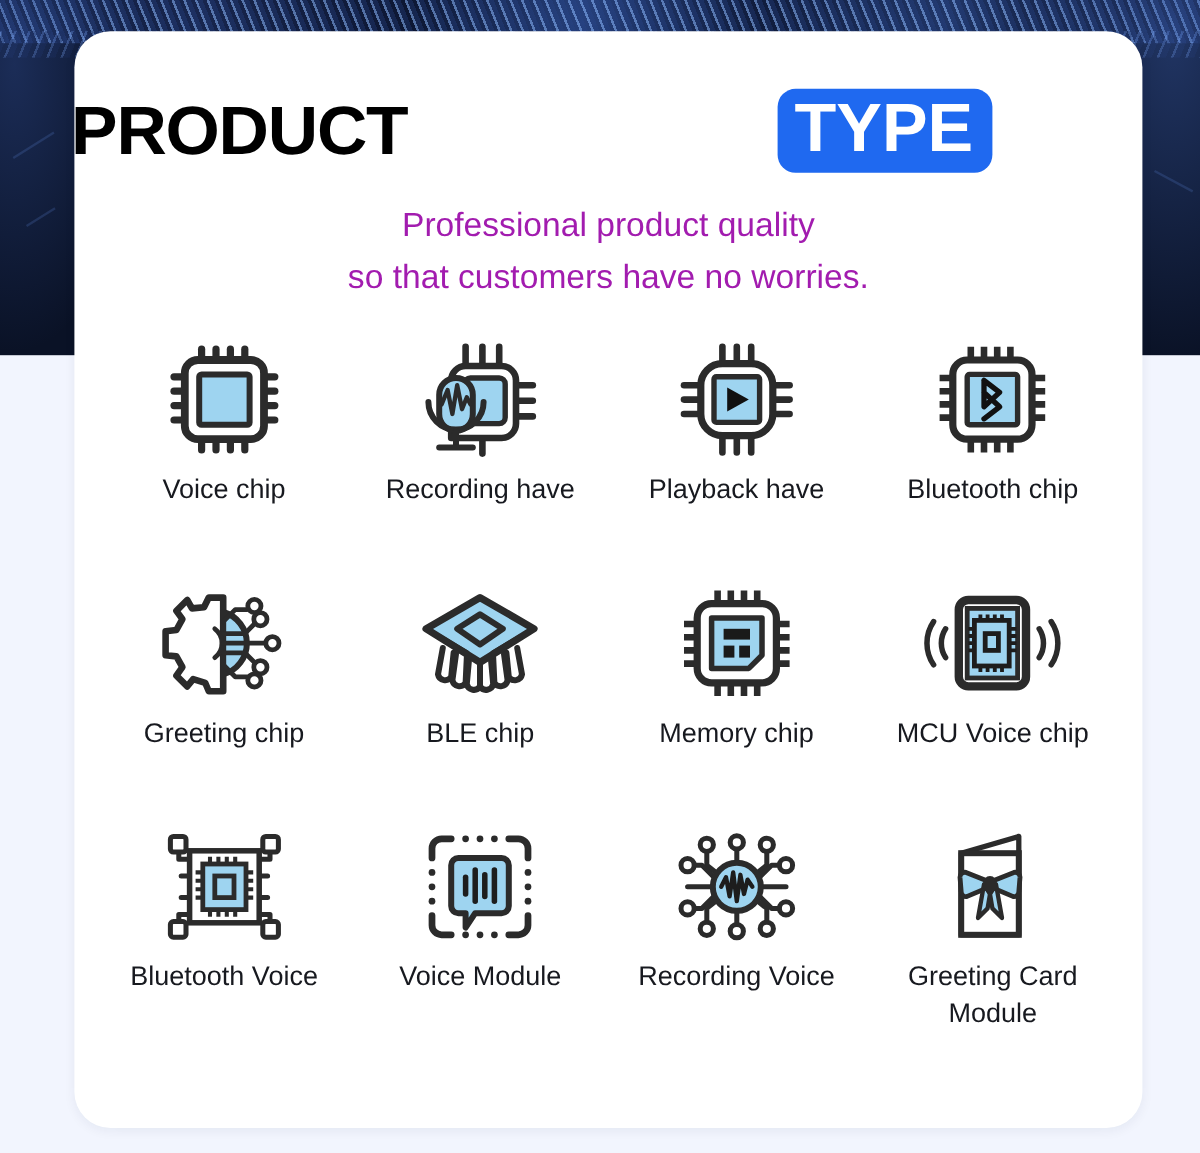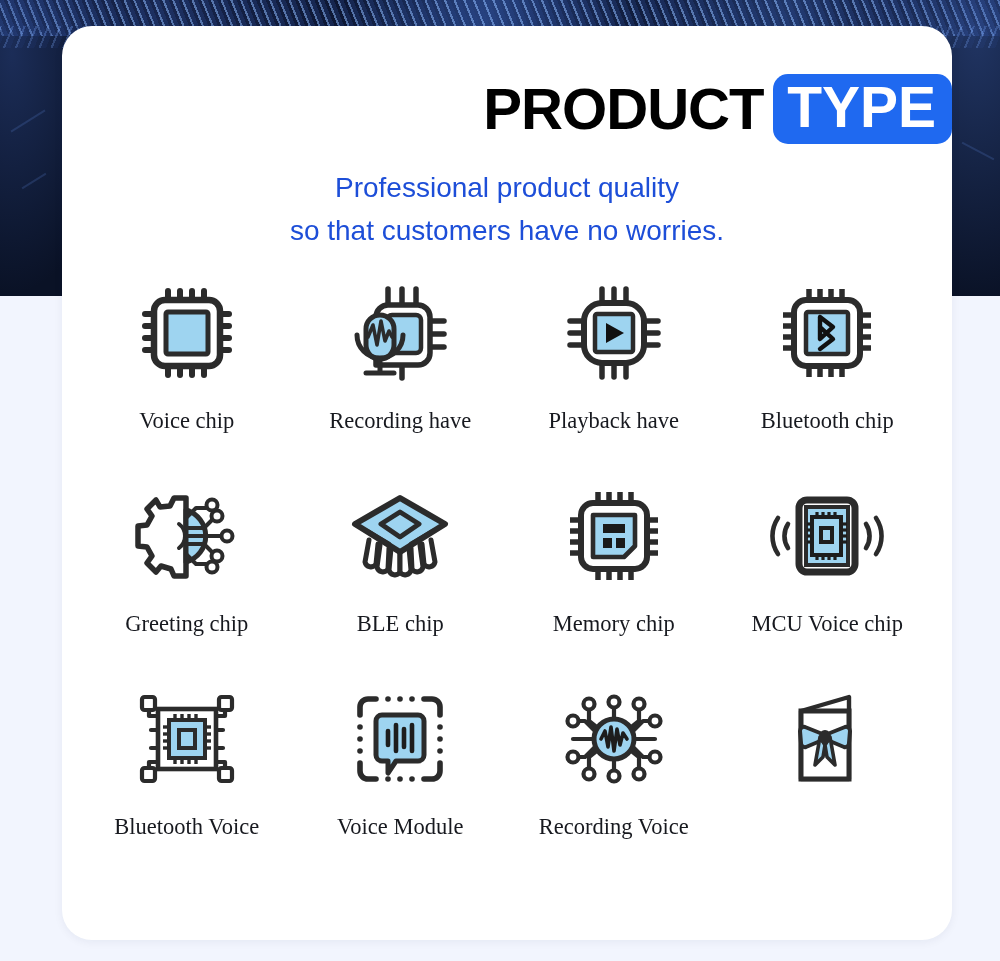--- a/index.html
+++ b/index.html
@@ -96,23 +96,23 @@
     background: #ffffff;
     border-radius: 30px;
     box-shadow: 0 2px 10px rgba(20,30,60,0.06);
   }
 
   
   .title-row {
     position: absolute;
     left: 0;
     top: 48px;
-    width: 890px;
+    width: 765px;
     display: flex;
-    justify-content: flex-end;
+    justify-content: space-between;
     align-items: center;
     gap: 0px;
   }
   .title-a {
     font-family: "Liberation Sans", sans-serif;
     font-weight: 700;
     font-size: 57px;
     letter-spacing: -1px;
     color: #000000;
     transform: scaleX(1.02);
@@ -130,21 +130,21 @@
     margin-left: 12px;
     line-height: 1;
   }
 
   .subtitle {
     position: absolute;
     left: 0;
     top: 140px;
     width: 890px;
     text-align: center;
-    color: #1d4ed8;
+    color: #a21caf;
     font-size: 28px;
     line-height: 43px;
     font-family: "Liberation Sans", sans-serif;
   }
   .subtitle div { white-space: nowrap; }
 
   
   .grid {
     position: absolute;
     left: 18px;
@@ -161,26 +161,26 @@
     align-items: center;
     justify-content: flex-start;
   }
   .icon-wrap {
     height: 118px;
     display: flex;
     align-items: center;
     justify-content: center;
   }
   .cell-label {
-    margin-top: 13px;
+    margin-top: 0;
     text-align: center;
     font-size: 22.5px;
     line-height: 31px;
     color: #17191f;
-    font-family: Liberation Serif, serif;
+    font-family: Liberation Sans, sans-serif;
     max-width: 196px;
   }
   svg { display: block; }
 </style>
 </head>
 <body>
 
 <div id="page">
 
   <div class="banner">
@@ -557,17 +557,18 @@
 
             <rect x="22" y="24" width="48" height="68" fill="#ffffff" stroke="#2b2b2b" stroke-width="5"></rect>
 
             <path d="M46 48 L26 40 a4 4 0 0 0 -5 4 L22 56 a4 4 0 0 0 5 4 L46 52 Z" fill="#9ed4f0" stroke="#2b2b2b" stroke-width="4" stroke-linejoin="round"></path>
             <path d="M46 48 L66 40 a4 4 0 0 1 5 4 L70 56 a4 4 0 0 1 -5 4 L46 52 Z" fill="#9ed4f0" stroke="#2b2b2b" stroke-width="4" stroke-linejoin="round"></path>
             <path d="M41 50 L36 78 L44 70 L46 58 Z" fill="#9ed4f0" stroke="#2b2b2b" stroke-width="3.6" stroke-linejoin="round"></path>
             <path d="M51 50 L56 78 L48 70 L46 58 Z" fill="#9ed4f0" stroke="#2b2b2b" stroke-width="3.6" stroke-linejoin="round"></path>
             <ellipse cx="46" cy="50" rx="6" ry="7" fill="#2b2b2b"></ellipse>
           </svg>
         </div>
+        <div class="cell-label">Greeting Card Module</div>
       </div>
 
     </div>
   </div>
 </div>
 
 </body></html>

